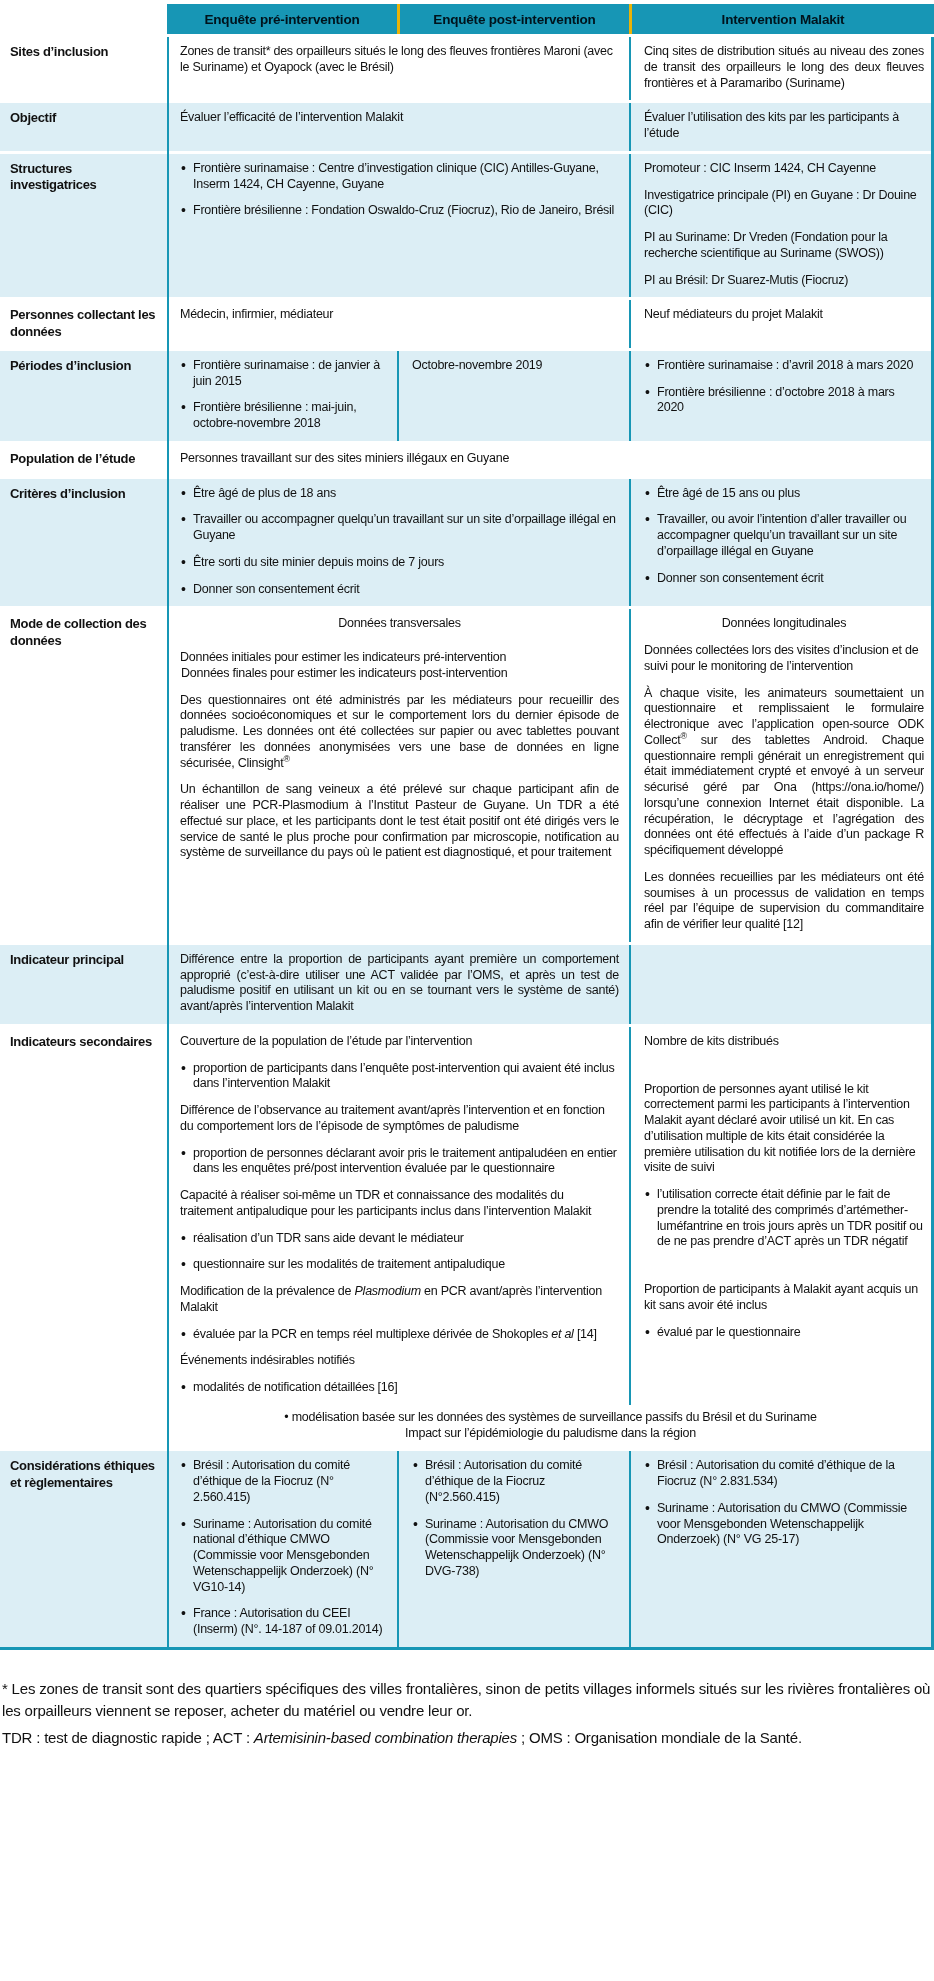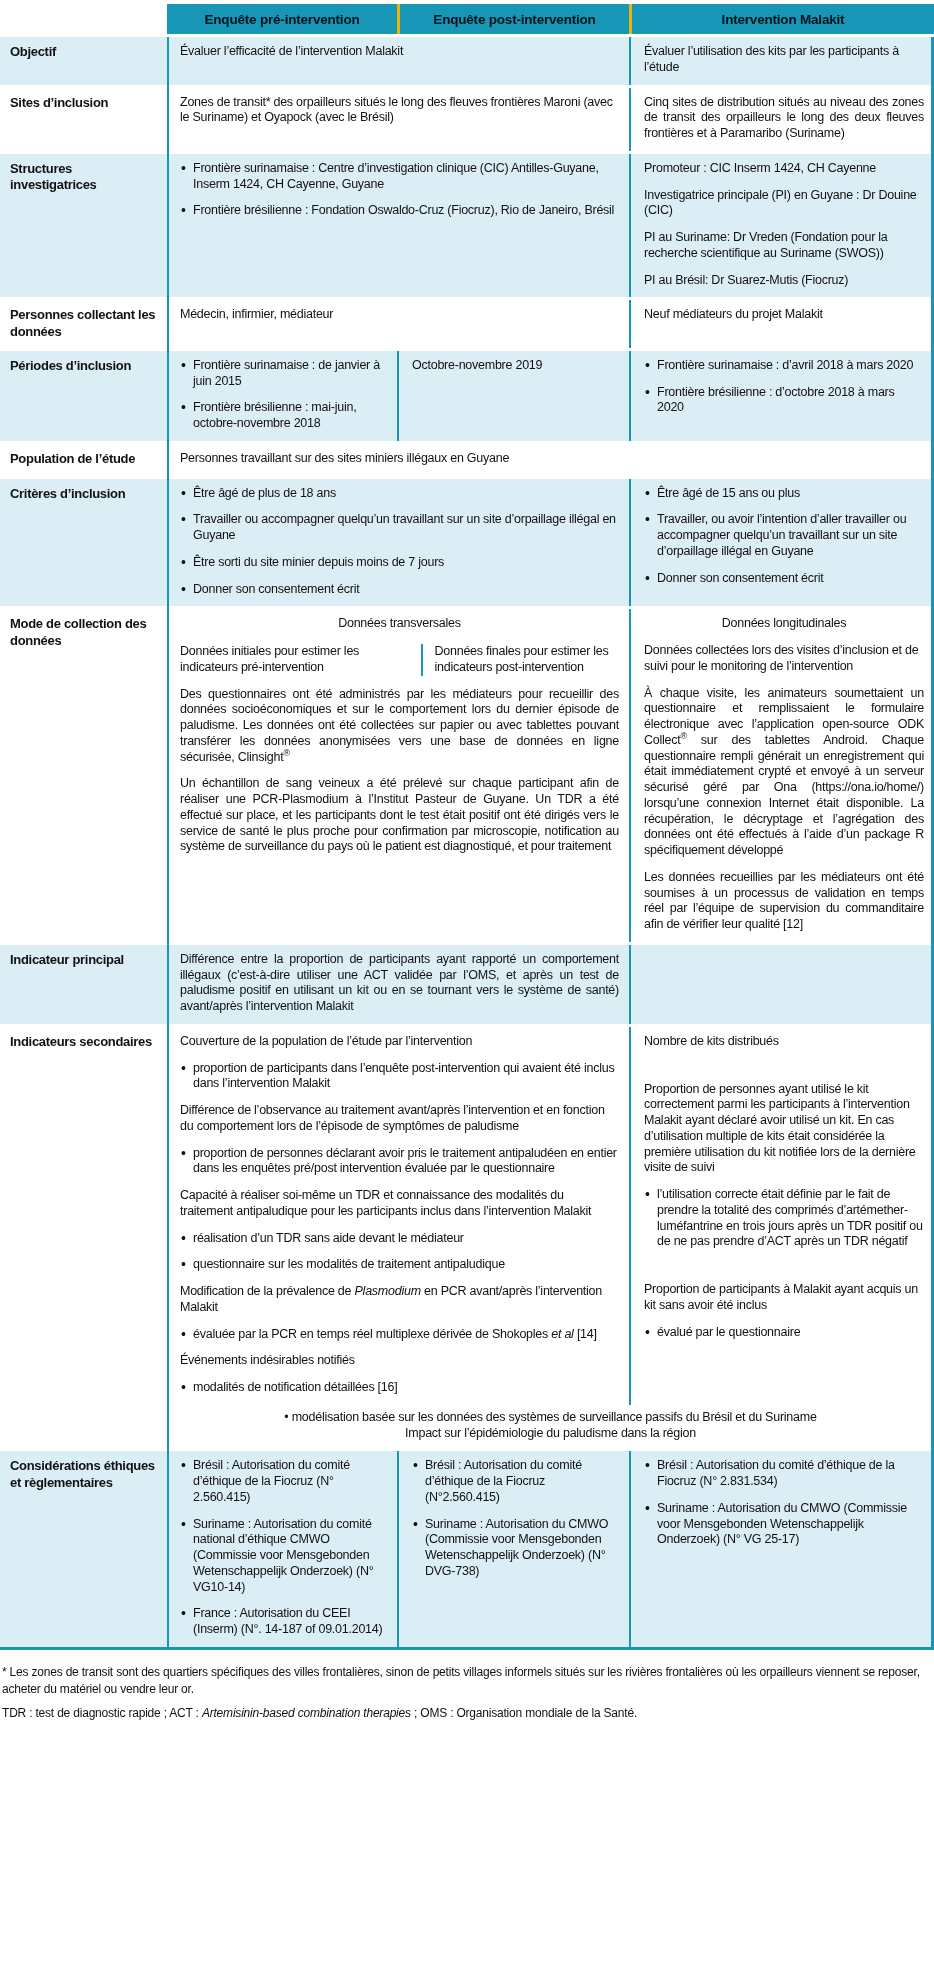--- a/index.html
+++ b/index.html
@@ -55,51 +55,51 @@
   .bullet:last-child{margin-bottom:0;}
   .bullet::before{content:"\2022";position:absolute;left:1px;top:-1px;font-size:14px;}
   .center-title{text-align:center;margin:0 0 10px 0;}
   .impact{
     text-align:center;font-size:12.5px;letter-spacing:-0.25px;line-height:1.3;
     padding:4px 10px 7px 10px;
   }
   sup{font-size:9px;line-height:0;}
   .it{font-style:italic;}
   
-  .footnotes{padding:14px 2px 0 2px;font-size:12px;letter-spacing:-0.2px;line-height:1.45;}
+  .footnotes{padding:28px 2px 0 2px;font-size:15px;letter-spacing:-0.2px;line-height:1.45;}
   .footnotes p{margin:0 0 6px 0;}
 </style>
 </head>
 <body>
 
 <div class="wrap">
   <div class="table">
     <div class="vline left"></div>
     <div class="vline right"></div>
 
     <div class="hdr">
       <div></div>
       <div class="hcell">Enquête pré-intervention</div>
       <div class="hcell gap">Enquête post-intervention</div>
       <div class="hcell gap">Intervention Malakit</div>
     </div>
 
+    <div class="row plain">
+      <div class="label">Sites d’inclusion</div>
+      <div class="cell nopad inner cols-2">
+        <div class="pad">Zones de transit* des orpailleurs situés le long des fleuves frontières Maroni (avec le Suriname) et Oyapock (avec le Brésil)</div>
+        <div class="pad sep-left just">Cinq sites de distribution situés au niveau des zones de transit des orpailleurs le long des deux fleuves frontières et à Paramaribo (Suriname)</div>
+      </div>
+    </div>
+
     <div class="row alt">
       <div class="label">Objectif</div>
       <div class="cell nopad inner cols-2">
         <div class="pad">Évaluer l’efficacité de l’intervention Malakit</div>
         <div class="pad sep-left">Évaluer l’utilisation des kits par les participants à l’étude</div>
-      </div>
-    </div>
-
-    <div class="row plain">
-      <div class="label">Sites d’inclusion</div>
-      <div class="cell nopad inner cols-2">
-        <div class="pad">Zones de transit* des orpailleurs situés le long des fleuves frontières Maroni (avec le Suriname) et Oyapock (avec le Brésil)</div>
-        <div class="pad sep-left just">Cinq sites de distribution situés au niveau des zones de transit des orpailleurs le long des deux fleuves frontières et à Paramaribo (Suriname)</div>
       </div>
     </div>
 
     <div class="row alt">
       <div class="label">Structures investigatrices</div>
       <div class="cell nopad inner cols-2">
         <div class="pad">
           <div class="bullet">Frontière surinamaise : Centre d’investigation clinique (CIC) Antilles-Guyane, Inserm 1424, CH Cayenne, Guyane</div>
           <div class="bullet">Frontière brésilienne : Fondation Oswaldo-Cruz (Fiocruz), Rio de Janeiro, Brésil</div>
         </div>
@@ -155,40 +155,40 @@
           <div class="bullet">Donner son consentement écrit</div>
         </div>
       </div>
     </div>
 
     <div class="row plain">
       <div class="label">Mode de collection des données</div>
       <div class="cell nopad inner cols-2">
         <div class="pad">
           <p class="blk center-title">Données transversales</p>
-          <div class="inner" style="grid-template-columns:1fr 1fr;margin:12px -10px 11px -13px;gap:45px;">
+          <div class="inner" style="grid-template-columns:1fr;margin:18px -10px 11px -13px;">
             <div style="padding:0 10px 0 13px;">Données initiales pour estimer les indicateurs pré-intervention</div>
             <div class="sep-left" style="padding:0 10px 0 12px;">Données finales pour estimer les indicateurs post-intervention</div>
           </div>
           <p class="blk just"><span>Des questionnaires ont été administrés par les médiateurs pour recueillir des données socioéconomiques et sur le comportement lors du dernier épisode de paludisme. Les données ont été collectées sur papier ou avec tablettes pouvant transférer les données anonymisées vers une base de données en ligne sécurisée, Clinsight</span><sup>®</sup></p>
           <p class="blk just">Un échantillon de sang veineux a été prélevé sur chaque participant afin de réaliser une PCR-Plasmodium à l’Institut Pasteur de Guyane. Un TDR a été effectué sur place, et les participants dont le test était positif ont été dirigés vers le service de santé le plus proche pour confirmation par microscopie, notification au système de surveillance du pays où le patient est diagnostiqué, et pour traitement</p>
         </div>
         <div class="pad sep-left">
           <p class="blk center-title">Données longitudinales</p>
           <p class="blk">Données collectées lors des visites d’inclusion et de suivi pour le monitoring de l’intervention</p>
           <p class="blk just"><span>À chaque visite, les animateurs soumettaient un questionnaire et remplissaient le formulaire électronique avec l’application open-source ODK Collect</span><sup>®</sup><span> sur des tablettes Android. Chaque questionnaire rempli générait un enregistrement qui était immédiatement crypté et envoyé à un serveur sécurisé géré par Ona (https://ona.io/home/) lorsqu’une connexion Internet était disponible. La récupération, le décryptage et l’agrégation des données ont été effectués à l’aide d’un package R spécifiquement développé</span></p>
           <p class="blk just">Les données recueillies par les médiateurs ont été soumises à un processus de validation en temps réel par l’équipe de supervision du commanditaire afin de vérifier leur qualité [12]</p>
         </div>
       </div>
     </div>
 
     <div class="row alt">
       <div class="label">Indicateur principal</div>
       <div class="cell nopad inner cols-2">
-        <div class="pad just">Différence entre la proportion de participants ayant rapporté un comportement illégaux (c’est-à-dire utiliser une ACT validée par l’OMS, et après un test de paludisme positif en utilisant un kit ou en se tournant vers le système de santé) avant/après l’intervention Malakit</div>
+        <div class="pad just">Différence entre la proportion de participants ayant première un comportement approprié (c’est-à-dire utiliser une ACT validée par l’OMS, et après un test de paludisme positif en utilisant un kit ou en se tournant vers le système de santé) avant/après l’intervention Malakit</div>
         <div class="pad sep-left"></div>
       </div>
     </div>
 
     <div class="row plain">
       <div class="label">Indicateurs secondaires</div>
       <div class="cell nopad">
         <div class="inner cols-2">
           <div class="pad">
             <p class="blk">Couverture de la population de l’étude par l’intervention</p>

